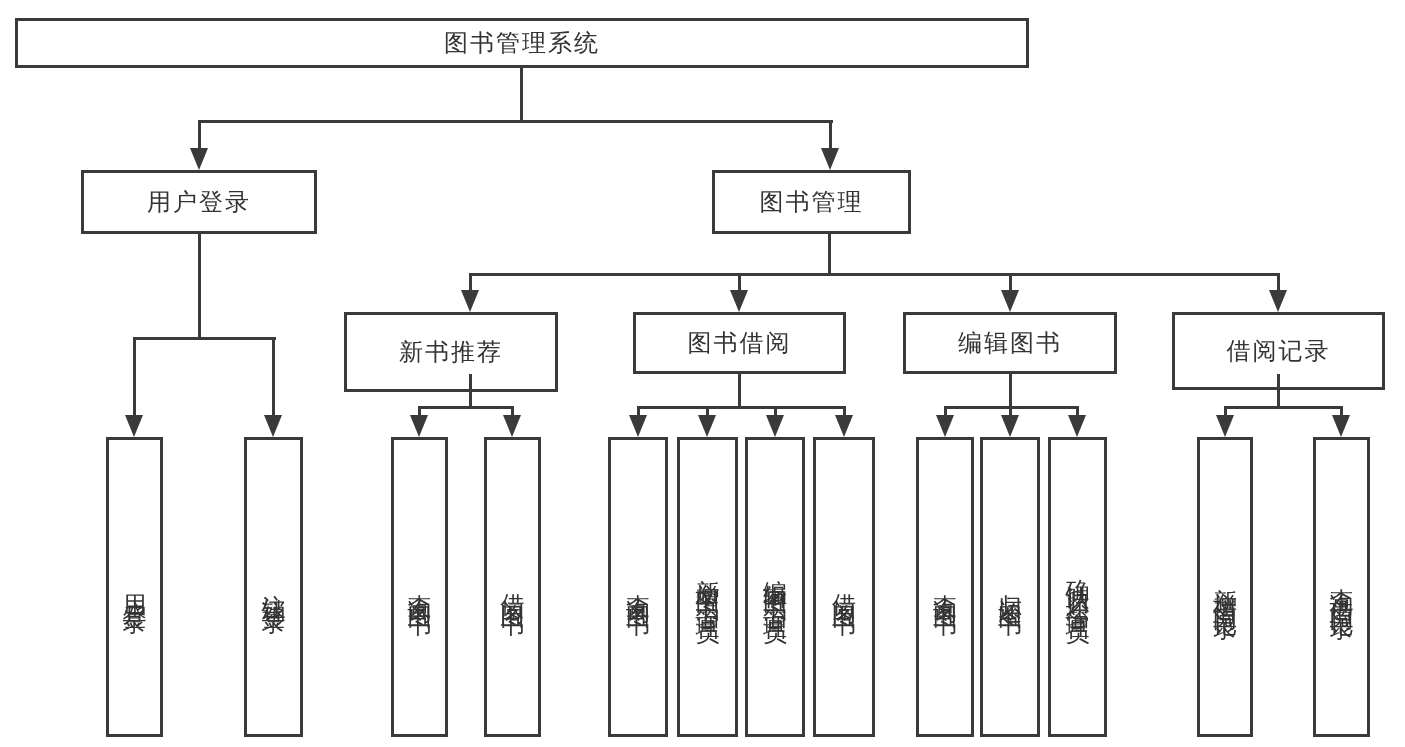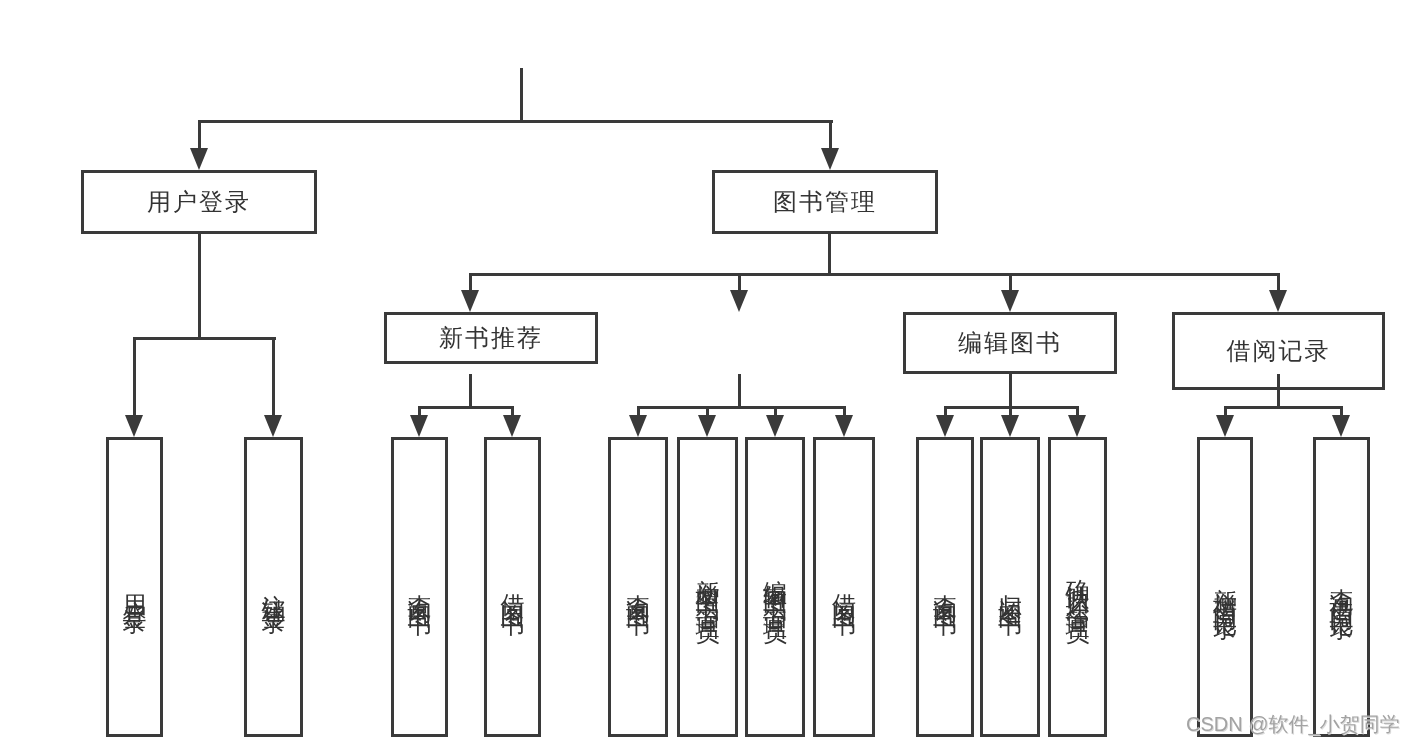--- a/index.html
+++ b/index.html
@@ -54,32 +54,35 @@
     color: #a3a3a3;
     text-shadow: 1px 1px 0 #dcdcdc;
     white-space: nowrap;
   }
 </style>
 </head>
 <body>
 
 <div id="stage">
 
+  <div class="box h" style="left:15px; top:18px; width:1014px; height:50px">
+    <span>图书管理系统</span>
+  </div>
 
   <div class="seg" style="left:520px; top:68px; width:3px; height:55px"></div>
   <div class="seg" style="left:198px; top:120px; width:635px; height:3px"></div>
   <div class="seg" style="left:198px; top:120px; width:3px; height:32px"></div>
   <div class="head" style="left:190px; top:148px"></div>
   <div class="seg" style="left:829px; top:120px; width:3px; height:32px"></div>
   <div class="head" style="left:821px; top:148px"></div>
 
   <div class="box h" style="left:81px; top:170px; width:236px; height:64px">
     <span>用户登录</span>
   </div>
-  <div class="box h" style="left:712px; top:170px; width:226px; height:64px">
+  <div class="box h" style="left:712px; top:170px; width:199px; height:64px">
     <span>图书管理</span>
   </div>
 
   <div class="seg" style="left:198px; top:234px; width:3px; height:105px"></div>
   <div class="seg" style="left:133px; top:337px; width:143px; height:3px"></div>
   <div class="seg" style="left:133px; top:337px; width:3px; height:80px"></div>
   <div class="head" style="left:125px; top:415px"></div>
   <div class="seg" style="left:272px; top:337px; width:3px; height:80px"></div>
   <div class="head" style="left:264px; top:415px"></div>
 
@@ -87,22 +90,25 @@
   <div class="seg" style="left:469px; top:273px; width:811px; height:3px"></div>
   <div class="seg" style="left:469px; top:273px; width:3px; height:19px"></div>
   <div class="head" style="left:461px; top:290px"></div>
   <div class="seg" style="left:738px; top:273px; width:3px; height:19px"></div>
   <div class="head" style="left:730px; top:290px"></div>
   <div class="seg" style="left:1009px; top:273px; width:3px; height:19px"></div>
   <div class="head" style="left:1001px; top:290px"></div>
   <div class="seg" style="left:1277px; top:273px; width:3px; height:19px"></div>
   <div class="head" style="left:1269px; top:290px"></div>
 
-  <div class="box h" style="left:384px; top:312px; width:214px; height:52px">
+  <div class="box h" style="left:344px; top:312px; width:214px; height:80px">
     <span>新书推荐</span>
+  </div>
+  <div class="box h" style="left:633px; top:312px; width:213px; height:62px">
+    <span>图书借阅</span>
   </div>
   <div class="box h" style="left:903px; top:312px; width:214px; height:62px">
     <span>编辑图书</span>
   </div>
   <div class="box h" style="left:1172px; top:312px; width:213px; height:78px">
     <span>借阅记录</span>
   </div>
 
   <div class="seg" style="left:469px; top:374px; width:3px; height:35px"></div>
   <div class="seg" style="left:418px; top:406px; width:96px; height:3px"></div>
@@ -175,15 +181,14 @@
     <span>确认归还（管理员）</span>
   </div>
 
   <div class="box v" style="left:1197px; top:437px; width:56px; height:300px">
     <span>新增借阅记录</span>
   </div>
   <div class="box v" style="left:1313px; top:437px; width:57px; height:300px">
     <span>查询借阅记录</span>
   </div>
 
-  <div class="watermark">CSDN @软件_小贺同学</div>
 
 </div>
 
 </body></html>

